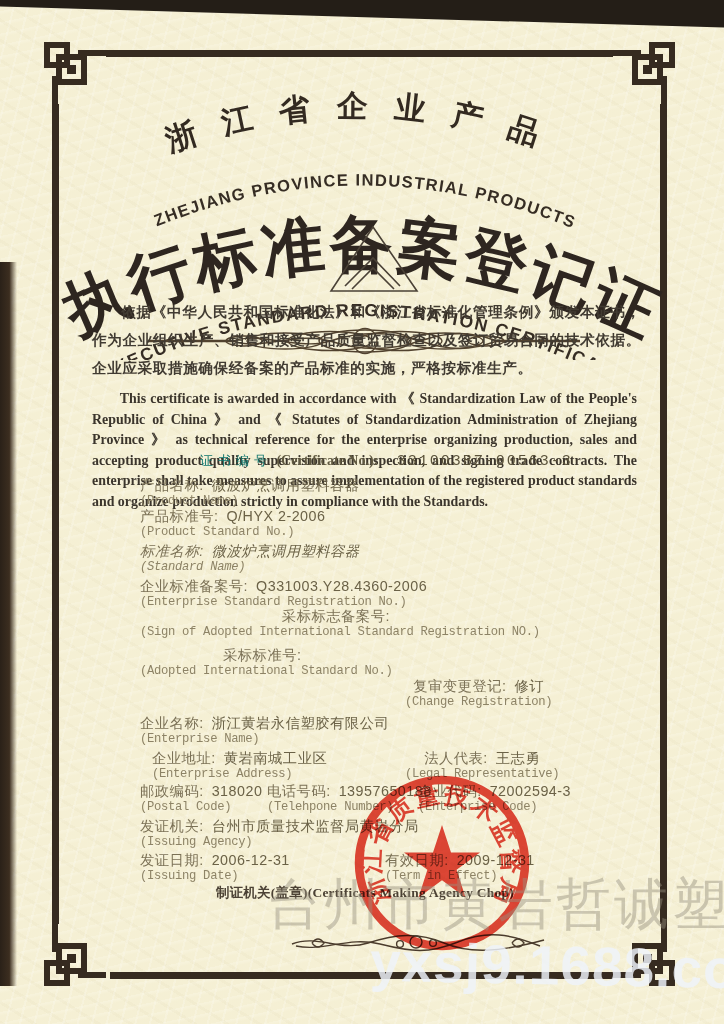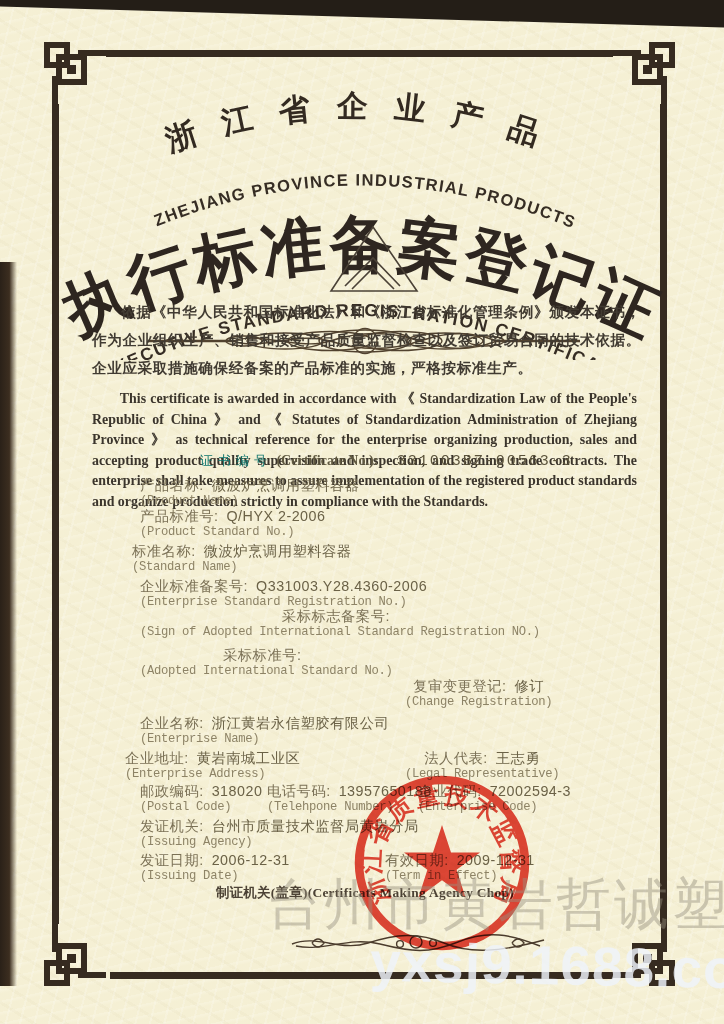--- a/index.html
+++ b/index.html
@@ -154,21 +154,21 @@
   </div>
 
   <div class="cell" style="left:140px;top:477px;">
     <div class="zh"><span>产品名称:</span><span class="val">微波炉烹调用塑料容器</span></div>
     <div class="en">(Product Name)</div>
   </div>
   <div class="cell" style="left:140px;top:508px;">
     <div class="zh"><span>产品标准号:</span><span class="val">Q/HYX 2-2006</span></div>
     <div class="en">(Product Standard No.)</div>
   </div>
-  <div class="cell" style="left:132px;top:543px;">
+  <div class="cell" style="left:140px;top:543px;font-style:italic;">
     <div class="zh"><span>标准名称:</span><span class="val">微波炉烹调用塑料容器</span></div>
     <div class="en">(Standard Name)</div>
   </div>
   <div class="cell" style="left:140px;top:578px;">
     <div class="zh"><span>企业标准备案号:</span><span class="val">Q331003.Y28.4360-2006</span></div>
     <div class="en">(Enterprise Standard Registration No.)</div>
   </div>
   <div class="cell" style="left:140px;top:608px;">
     <div class="zh"><span>采标标志备案号:</span><span class="val"></span></div>
     <div class="en">(Sign of Adopted International Standard Registration NO.)</div>
@@ -178,21 +178,21 @@
     <div class="en">(Adopted International Standard No.)</div>
   </div>
   <div class="cell" style="left:405px;top:678px;">
     <div class="zh"><span>复审变更登记:</span><span class="val">修订</span></div>
     <div class="en">(Change Registration)</div>
   </div>
   <div class="cell" style="left:140px;top:715px;">
     <div class="zh"><span>企业名称:</span><span class="val">浙江黄岩永信塑胶有限公司</span></div>
     <div class="en">(Enterprise Name)</div>
   </div>
-  <div class="cell" style="left:125px;top:750px;">
+  <div class="cell" style="left:152px;top:750px;">
     <div class="zh"><span>企业地址:</span><span class="val">黄岩南城工业区</span></div>
     <div class="en">(Enterprise Address)</div>
   </div>
   <div class="cell" style="left:405px;top:750px;">
     <div class="zh"><span>法人代表:</span><span class="val">王志勇</span></div>
     <div class="en">(Legal Representative)</div>
   </div>
   <div class="cell" style="left:140px;top:783px;">
     <div class="zh"><span>邮政编码:</span><span class="val">318020</span></div>
     <div class="en">(Postal Code)</div>

